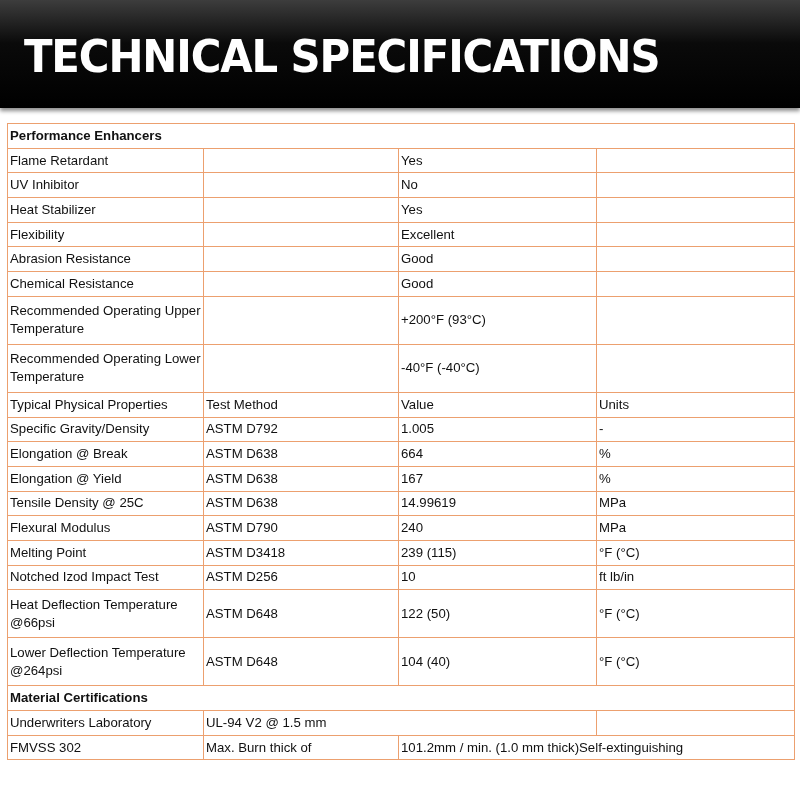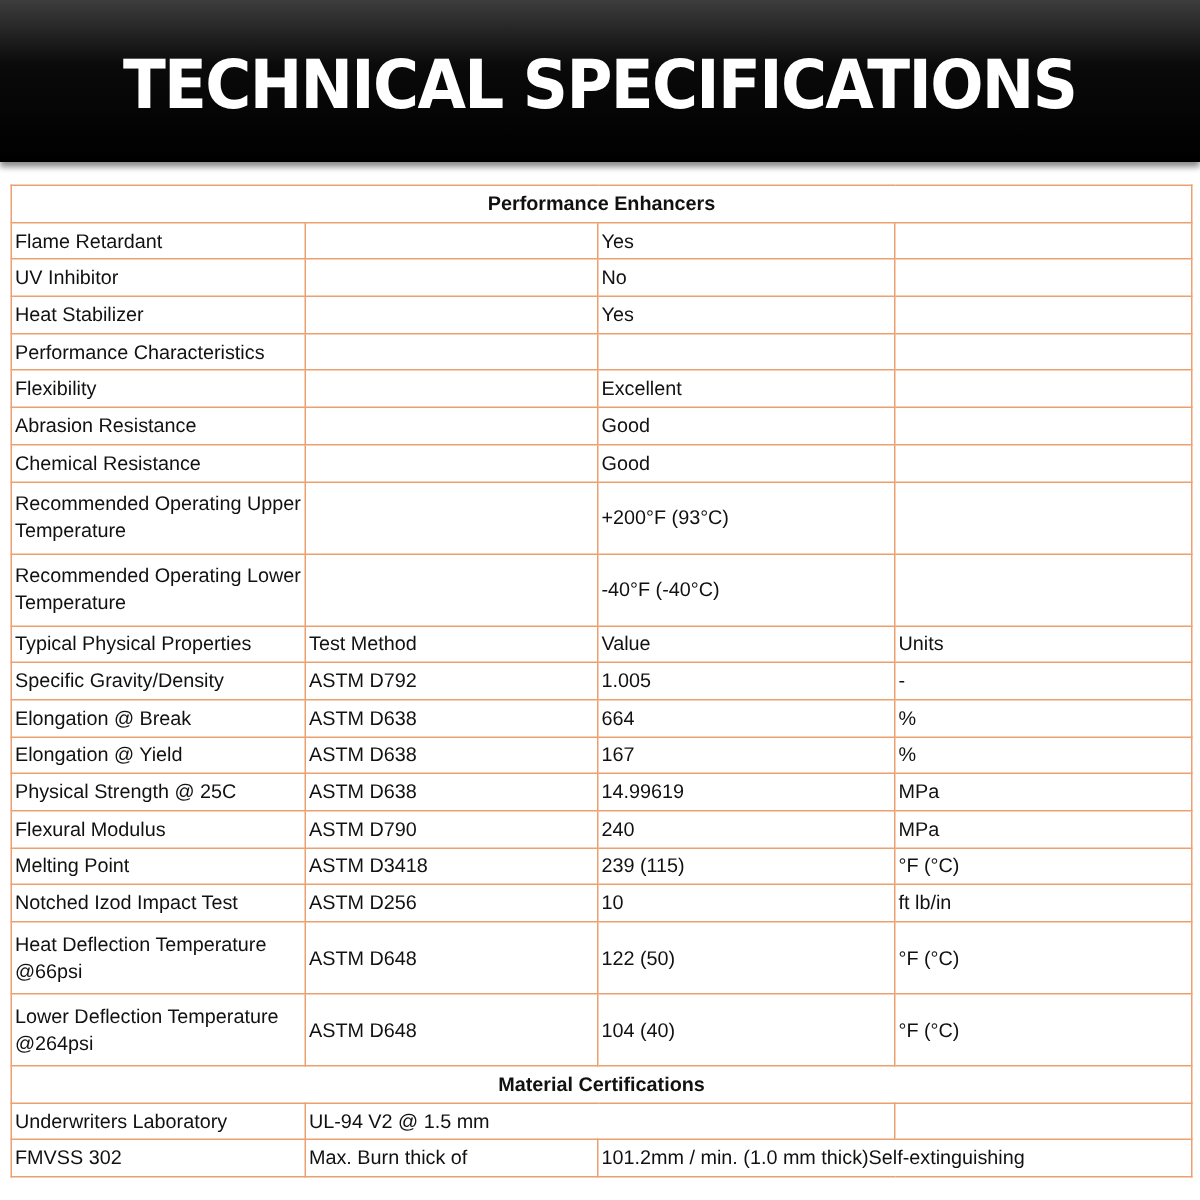--- a/index.html
+++ b/index.html
@@ -1,30 +1,30 @@
 <!DOCTYPE html>
 <html><head>
 <meta charset="utf-8">
 <style>
   html, body { margin:0; padding:0; }
   body { width:800px; height:800px; background:#ffffff; overflow:hidden; position:relative;
          font-family:"Liberation Sans", "DejaVu Sans", sans-serif; }
   .banner { position:absolute; left:0; top:0; width:800px; height:108px;
             background:linear-gradient(to bottom, #3d3d3d 0%, #0a0a0a 40%, #000000 100%);
-            box-shadow:0 3px 4px rgba(0,0,0,0.45); display:flex; align-items:center; justify-content:center; }
+            box-shadow:0 3px 4px rgba(0,0,0,0.45); display:flex; align-items:center; }
   .banner h1 { margin:0; color:#ffffff; font-family:"DejaVu Sans", "Liberation Sans", sans-serif;
                font-weight:bold; font-size:45px; letter-spacing:-1.2px; transform:scaleX(0.93); padding-top:4px; }
   table.spec { position:absolute; left:7px; top:123px; width:787px; border-collapse:collapse; table-layout:fixed;
                font-size:13.2px; color:#111; }
   table.spec td { border:1px solid #eca06f; padding:0 2px; vertical-align:middle; line-height:18px;
                   white-space:nowrap; overflow:visible; }
   table.spec td.wrap { white-space:normal; }
   tr.h24 td { height:23.7px; }
   tr.h48 td { height:47px; }
-  td.section { text-align:center; font-weight:bold; }
+  td.section { font-weight:bold; }
 </style>
 </head>
 <body>
 
 <div class="banner">
   <h1>TECHNICAL SPECIFICATIONS</h1>
 </div>
 
 <table class="spec">
   <colgroup>
@@ -47,26 +47,20 @@
     <tr class="h24">
       <td>UV Inhibitor</td>
       <td></td>
       <td>No</td>
       <td></td>
     </tr>
     <tr class="h24">
       <td>Heat Stabilizer</td>
       <td></td>
       <td>Yes</td>
-      <td></td>
-    </tr>
-    <tr class="h24">
-      <td>Performance Characteristics</td>
-      <td></td>
-      <td></td>
       <td></td>
     </tr>
     <tr class="h24">
       <td>Flexibility</td>
       <td></td>
       <td>Excellent</td>
       <td></td>
     </tr>
     <tr class="h24">
       <td>Abrasion Resistance</td>
@@ -111,21 +105,21 @@
       <td>664</td>
       <td>%</td>
     </tr>
     <tr class="h24">
       <td>Elongation @ Yield</td>
       <td>ASTM D638</td>
       <td>167</td>
       <td>%</td>
     </tr>
     <tr class="h24">
-      <td>Physical Strength @ 25C</td>
+      <td>Tensile Density @ 25C</td>
       <td>ASTM D638</td>
       <td>14.99619</td>
       <td>MPa</td>
     </tr>
     <tr class="h24">
       <td>Flexural Modulus</td>
       <td>ASTM D790</td>
       <td>240</td>
       <td>MPa</td>
     </tr>

